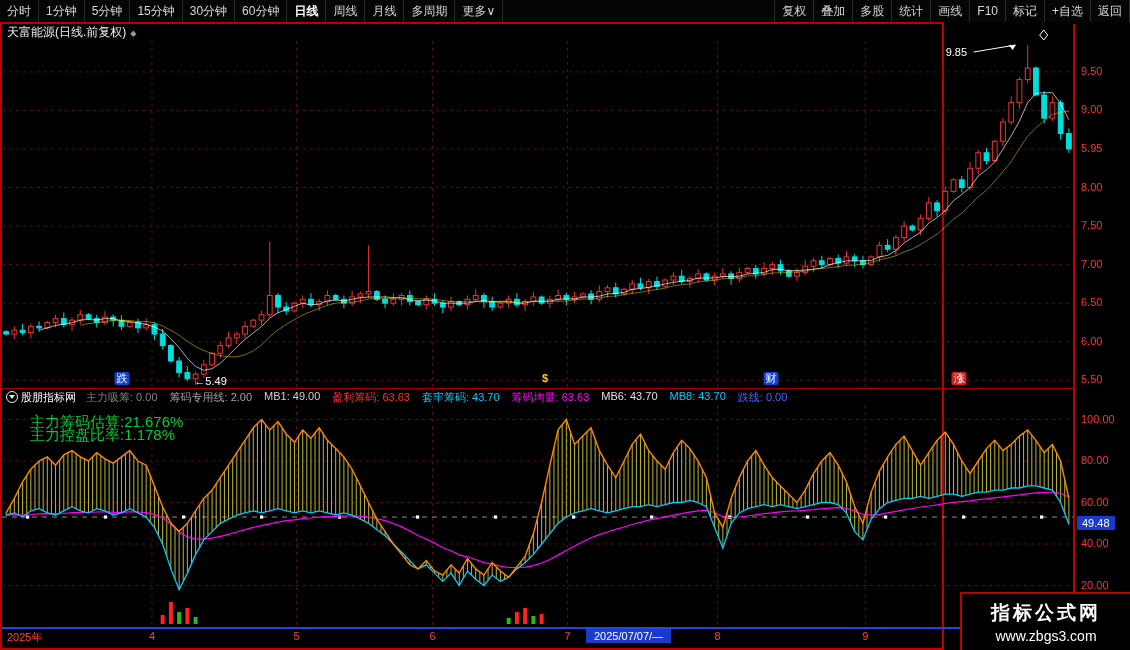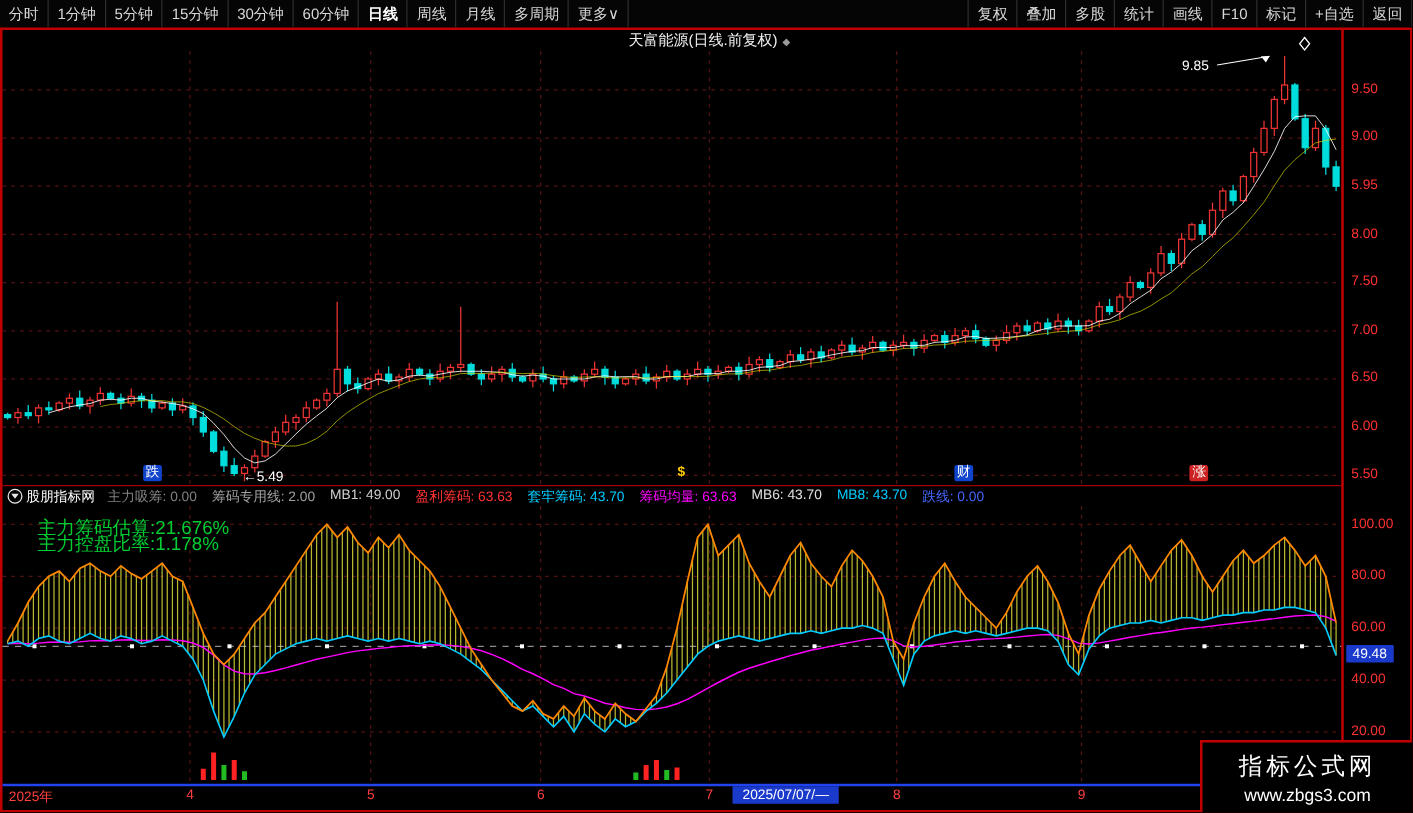--- a/index.html
+++ b/index.html
@@ -6,22 +6,22 @@
   .app{position:relative;width:1130px;height:650px;background:#000;overflow:hidden;
        font-family:"Liberation Sans","DejaVu Sans",sans-serif;}
   
   .menubar{position:absolute;top:0;left:0;right:0;height:22px;background:#050505;
            display:flex;justify-content:space-between;align-items:center;font-size:12px;color:#d8d8d8;}
   .menu-left,.menu-right{display:flex;height:100%;align-items:center;}
   .menu-item{padding:0 7px;border-right:1px solid #2c2c2c;cursor:pointer;white-space:nowrap;line-height:22px;}
   .menu-right .menu-item:first-child{border-left:1px solid #2c2c2c;text-align:right;}
   .menu-item.active{color:#ffffff;font-weight:bold;text-align:center;}
   
-  .frame{position:absolute;top:22px;left:0;width:1130px;height:628px;box-sizing:border-box;
-         border:2px solid #c00000;background:#000;text-align:center;}
+  .frame{position:absolute;top:22px;left:0;width:944px;height:628px;box-sizing:border-box;
+         border:2px solid #c00000;background:#000;}
   .titlebar{position:absolute;top:0;left:0;right:0;height:17px;color:#f0f0f0;font-size:12px;
             padding-left:5px;line-height:17px;}
   .title-caret{color:#9a9a9a;font-size:8px;margin-left:4px;cursor:pointer;}
   .main-chart{position:absolute;top:17px;left:0;width:1071px;height:347px;overflow:visible;}
   #main-svg{position:absolute;left:0;top:0;overflow:visible;}
   .vline{position:absolute;left:1071px;top:0;width:2px;height:603px;background:#c00000;}
   .price-axis{position:absolute;top:17px;left:1073px;width:53px;height:347px;}
   .axis-label{position:absolute;left:6px;color:#ff3232;font-size:11px;white-space:nowrap;}
   
   .ind-header{position:absolute;top:364px;left:0;width:1071px;height:17px;border-top:1px solid #a00000;
@@ -47,21 +47,21 @@
   
   .blue-line{position:absolute;top:603px;left:0;width:1126px;height:2px;background:#2244ee;}
   .date-axis{position:absolute;top:605px;left:0;width:1126px;height:16px;font-size:11px;color:#ff4040;}
   .year{position:absolute;left:5px;top:1px;}
   .month{position:absolute;top:1px;}
   .cursor-date{position:absolute;left:584px;top:0;background:#1a3acc;color:#fff;padding:1px 8px;font-size:11px;}
   
   .watermark{position:absolute;right:0;bottom:0;width:168px;height:56px;background:#000;
              border-top:2px solid #c00000;border-left:2px solid #c00000;z-index:6;color:#fff;
              display:flex;flex-direction:column;align-items:center;justify-content:center;}
-  .wm1{font-size:19px;font-weight:normal;letter-spacing:3px;}
+  .wm1{font-size:19px;font-weight:bold;letter-spacing:3px;}
   .wm2{font-size:14px;margin-top:2px;}
 </style>
 </head>
 <body>
 
 <div class="app">
 
   <div class="menubar">
     <div class="menu-left" id="menu-left">
         <span class="menu-item">分时</span>

